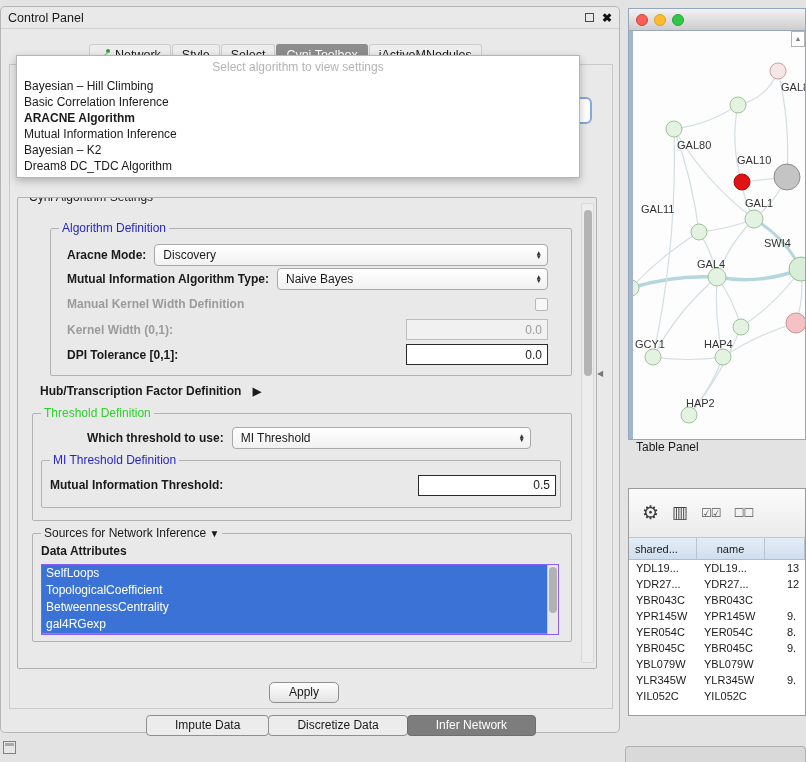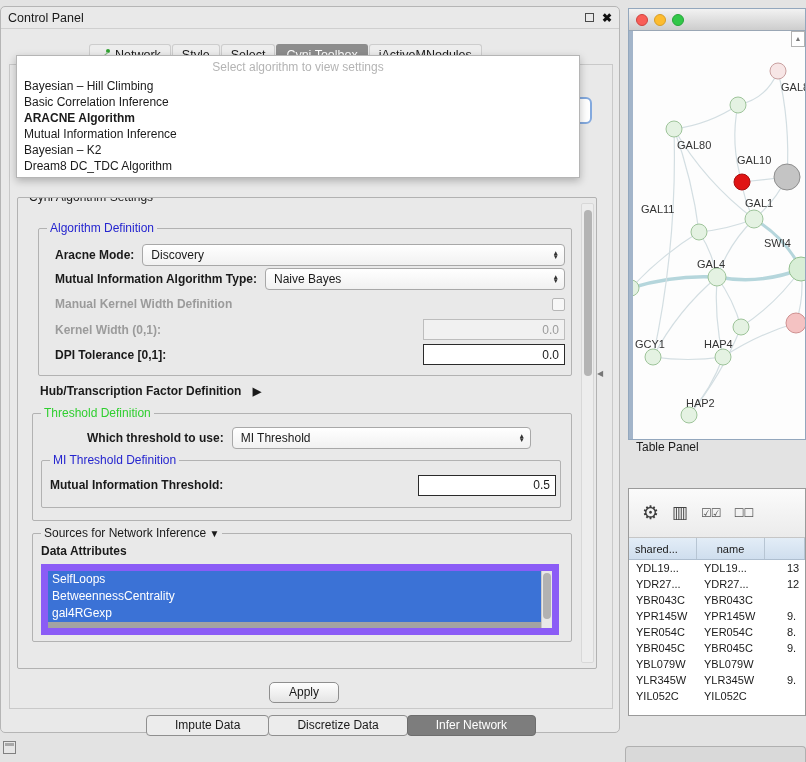--- a/index.html
+++ b/index.html
@@ -29,21 +29,21 @@
   .algo-ph{height:22px;line-height:22px;text-align:center;color:#b4b4b4}
   .algo-item{height:16px;line-height:16px;padding-left:7px;white-space:nowrap}
   .algo-item.sel{font-weight:bold}
 
   
   .group{position:relative;border:1px solid #b2b2b2;border-radius:2px}
   .group>.legend{position:absolute;top:-8px;left:8px;background:#e9e9e9;padding:0 3px;line-height:14px;white-space:nowrap}
   .legend.blue{color:#2525cf}
   .legend.green{color:#2fcf2f}
   #settings-group{left:16px;top:190px;width:580px;height:472px;overflow:hidden}
-  #algo-def{margin:30px 24px 0 20px;padding:14px 6px 8px 16px}
+  #algo-def{margin:30px 24px 0 32px;padding:14px 23px 8px 16px}
   .frow{display:flex;align-items:center;height:24px}
   .frow.fieldrow{height:25px;justify-content:space-between}
   .frow.checkrow{height:26px;justify-content:space-between}
   .frow .lbl{font-weight:bold;white-space:nowrap}
   .frow.disabled .lbl{color:#9b9b9b}
   .combo{flex:1;margin-left:8px;height:22px;border:1px solid #a8a8a8;border-radius:4px;background:linear-gradient(#ffffff,#f1f1f1);display:flex;align-items:center;padding:0 5px 0 8px}
   .combo .val{flex:1;white-space:nowrap;overflow:hidden}
   .spin{display:flex;flex-direction:column;align-items:center;line-height:4.5px;font-size:6.5px;color:#333}
   .checkbox{width:13px;height:13px;border:1px solid #b6b6b6;background:#f7f7f7;border-radius:2px}
   .tfield{width:142px;height:21px;border:1.5px solid #2b2b2b;background:#fff;text-align:right;padding:0 5px;font-family:Liberation Sans, sans-serif;font-size:12px;color:#1a1a1a}
@@ -52,21 +52,21 @@
   #hub-row .arrow{margin-left:8px;font-size:11px}
   #thresh{margin:14px 24px 0 14px;padding:12px 6px 12px 8px}
   .which-row{padding-left:46px}
   .which-row .combo{margin-right:34px}
   #mi-thresh{margin:10px 4px 0 0;padding:12px 4px 10px 8px}
   #mi-thresh .frow{justify-content:space-between;height:24px}
   #mi-thresh .tfield{width:138px}
   #sources{margin:12px 24px 0 14px;padding:10px 8px 6px 8px}
   #sources .legend .arrow{font-size:10px}
   .attrs-label{font-weight:bold;line-height:15px}
-  #attr-list{margin-top:5px;height:71px;width:518px;border:7px solid #8b5cf6;background:#a3a3a3;position:relative;overflow:hidden}
+  #attr-list{margin-top:5px;height:71px;width:518px;border:1px solid #8b5cf6;background:#f97316;position:relative;overflow:hidden}
   .attr-item{height:17px;line-height:17px;background:#3b72d6;color:#fff;padding-left:4px;width:calc(100% - 11px);white-space:nowrap;overflow:hidden}
   #attr-scroll{position:absolute;right:0;top:0;width:11px;height:100%;background:#e8e8e8;border-left:1px solid #c9c9c9}
   #attr-thumb{position:absolute;right:1px;top:2px;width:8px;height:46px;background:#b2b2b2;border-radius:4px}
   #set-scroll{position:absolute;right:2px;top:5px;width:13px;height:460px;background:#ededed;border:1px solid #d8d8d8;border-radius:2px}
   #set-thumb{position:absolute;left:2px;top:6px;width:8px;height:166px;background:#b4b4b4;border-radius:4px}
 
   #apply-btn{left:268px;top:675px;width:70px;height:21px;border:1px solid #8f8f8f;border-radius:5px;background:linear-gradient(#fefefe,#e4e4e4);text-align:center;line-height:19px}
   #bottom-tabs{left:146px;top:708px;height:21px;display:flex}
   .btab{padding:0 28px;line-height:19px;border:1px solid #8f8f8f;border-radius:4px;background:#ececec;margin-left:-1px;white-space:nowrap}
   .btab.active{background:#7d7d7d;color:#fff;border-color:#6e6e6e}
@@ -186,20 +186,21 @@
           <input class="tfield" readonly="" value="0.5" style="">
         </div>
       </div>
     </div>
 
     <div class="group" id="sources">
       <span class="legend"><span>Sources for Network Inference</span> <span class="arrow">▼</span></span>
       <div class="attrs-label">Data Attributes</div>
       <div id="attr-list">
         <div class="attr-item">SelfLoops</div>
+          <div class="attr-item">TopologicalCoefficient</div>
           <div class="attr-item">BetweennessCentrality</div>
           <div class="attr-item">gal4RGexp</div>
           <div id="attr-scroll">
             <div id="attr-thumb"></div>
           </div>
       </div>
     </div>
 
     <div id="set-scroll">
         <div id="set-thumb"></div>

